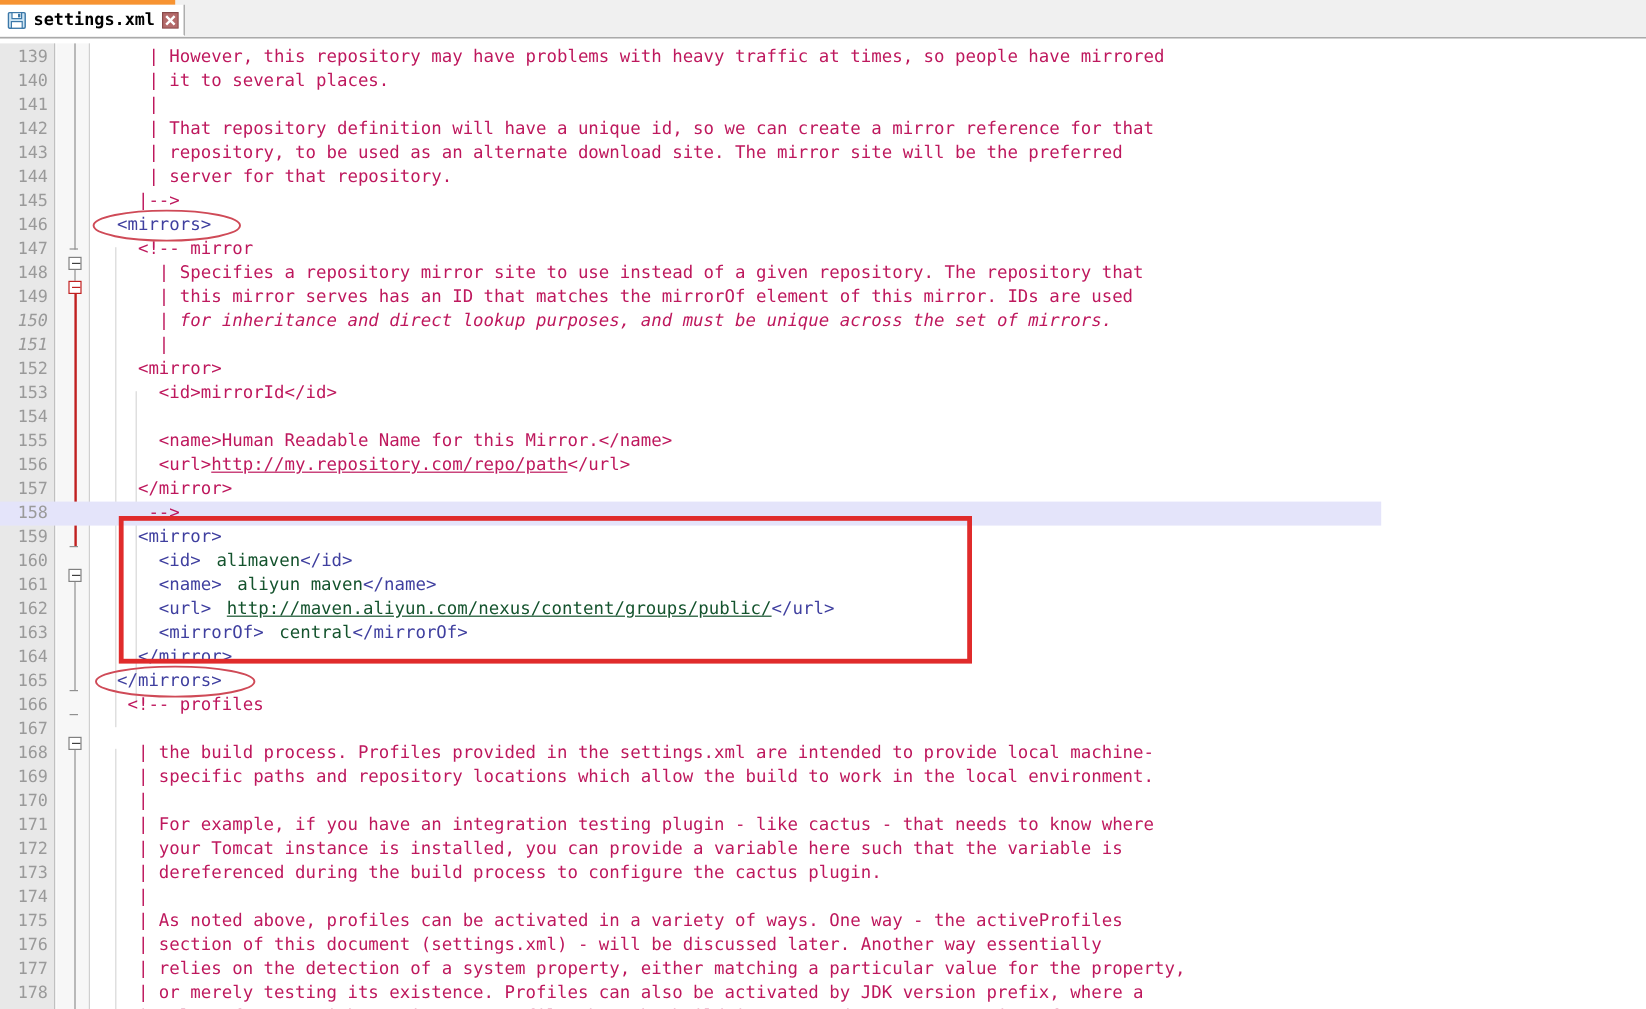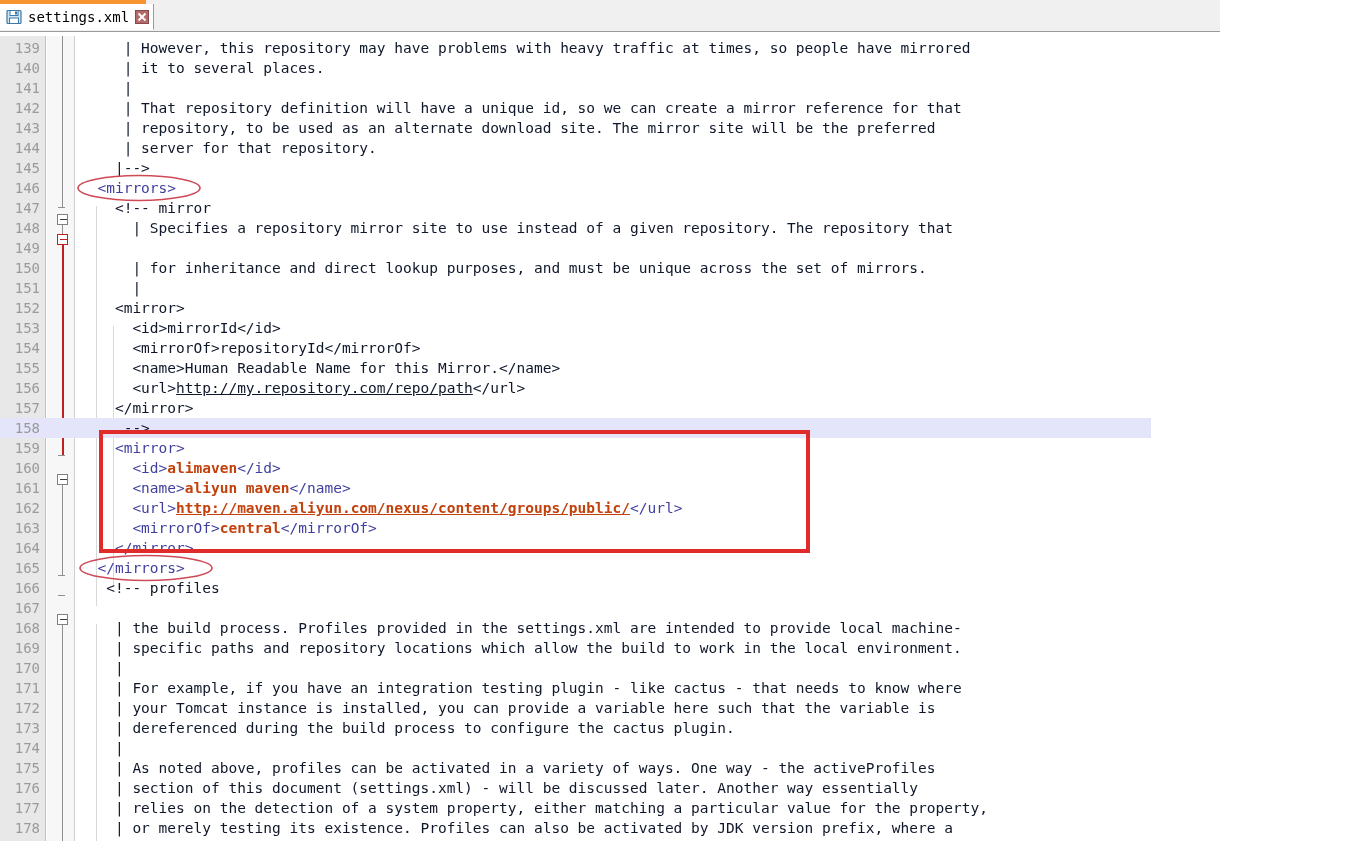--- a/index.html
+++ b/index.html
@@ -7,23 +7,24 @@
     margin: 0; padding: 0;
     width: 1372px; height: 841px;
     overflow: hidden;
     background: #ffffff;
     font-family: "DejaVu Sans Mono", monospace;
   }
 
   
   #tabbar {
     position: absolute; left: 0; top: 0;
-    width: 1220px; height: 32px;
+    width: 1372px; height: 32px;
     background: #f0f0f0;
     border-bottom: 1px solid #9a9a9a;
+    font-weight: bold;
   }
   #tabbar .orange-strip {
     position: absolute; left: 0; top: 0;
     width: 146px; height: 4px;
     background: #f79331;
   }
   #tab {
     position: absolute; left: 0; top: 4px;
     height: 26px;
     padding: 0 4px 0 6px;
@@ -75,23 +76,23 @@
   .ln {
     position: absolute; left: 0; top: 0;
     width: 40px; text-align: right;
     color: #9a9a9a; font-size: 14px;
     font-family: "DejaVu Sans Mono", monospace;
   }
   .code {
     position: absolute; left: 80px; top: 0;
     white-space: pre;
   }
-  .cm  { color: #0f172a; }            
+  .cm  { color: #be185d; }            
   .tg  { color: #3f3f9f; }            
-  .tx  { color: #c2410c; font-weight: bold; }   
+  .tx  { color: #14532d; font-weight: normal; margin-left: 13px; }   
   .u   { text-decoration: underline; }
 
   
   .fold-box {
     position: absolute; width: 11px; height: 11px;
     border: 1px solid #808080; background: #ffffff;
   }
   .fold-box.red { border-color: #c02020; }
   .fold-box i {
     position: absolute; left: 2px; top: 4px;
@@ -176,26 +177,26 @@
       <div class="line" style="top: 2px;"><span class="ln">139</span><span class="code"><span class="cm">     | However, this repository may have problems with heavy traffic at times, so people have mirrored</span></span></div>
       <div class="line" style="top: 22px;"><span class="ln">140</span><span class="code"><span class="cm">     | it to several places.</span></span></div>
       <div class="line" style="top: 42px;"><span class="ln">141</span><span class="code"><span class="cm">     |</span></span></div>
       <div class="line" style="top: 62px;"><span class="ln">142</span><span class="code"><span class="cm">     | That repository definition will have a unique id, so we can create a mirror reference for that</span></span></div>
       <div class="line" style="top: 82px;"><span class="ln">143</span><span class="code"><span class="cm">     | repository, to be used as an alternate download site. The mirror site will be the preferred</span></span></div>
       <div class="line" style="top: 102px;"><span class="ln">144</span><span class="code"><span class="cm">     | server for that repository.</span></span></div>
       <div class="line" style="top: 122px;"><span class="ln">145</span><span class="code"><span class="cm">    |--&gt;</span></span></div>
       <div class="line" style="top: 142px;"><span class="ln">146</span><span class="code"><span class="tg">  &lt;mirrors&gt;</span></span></div>
       <div class="line" style="top: 162px;"><span class="ln">147</span><span class="code"><span class="cm">    &lt;!-- mirror</span></span></div>
       <div class="line" style="top: 182px;"><span class="ln">148</span><span class="code"><span class="cm">      | Specifies a repository mirror site to use instead of a given repository. The repository that</span></span></div>
-      <div class="line" style="top: 202px;"><span class="ln">149</span></div>
-      <div class="line" style="top: 222px;"><span class="ln">150</span><span class="code"><span class="cm">      | for inheritance and direct lookup purposes, and must be unique across the set of mirrors.</span></span></div>
-      <div class="line" style="top: 242px;"><span class="ln">151</span><span class="code"><span class="cm">      |</span></span></div>
+      <div class="line" style="top: 202px;"><span class="ln">149</span><span class="code"><span class="cm">      | this mirror serves has an ID that matches the mirrorOf element of this mirror. IDs are used</span></span></div>
+      <div class="line" style="top: 222px; font-style: italic;"><span class="ln">150</span><span class="code"><span class="cm">      | for inheritance and direct lookup purposes, and must be unique across the set of mirrors.</span></span></div>
+      <div class="line" style="top: 242px; font-style: italic;"><span class="ln">151</span><span class="code"><span class="cm">      |</span></span></div>
       <div class="line" style="top: 262px;"><span class="ln">152</span><span class="code"><span class="cm">    &lt;mirror&gt;</span></span></div>
       <div class="line" style="top: 282px;"><span class="ln">153</span><span class="code"><span class="cm">      &lt;id&gt;mirrorId&lt;/id&gt;</span></span></div>
-      <div class="line" style="top: 302px;"><span class="ln">154</span><span class="code"><span class="cm">      &lt;mirrorOf&gt;repositoryId&lt;/mirrorOf&gt;</span></span></div>
+      <div class="line" style="top: 302px;"><span class="ln">154</span></div>
       <div class="line" style="top: 322px;"><span class="ln">155</span><span class="code"><span class="cm">      &lt;name&gt;Human Readable Name for this Mirror.&lt;/name&gt;</span></span></div>
       <div class="line" style="top: 342px;"><span class="ln">156</span><span class="code"><span class="cm">      &lt;url&gt;</span><span class="cm u">http://my.repository.com/repo/path</span><span class="cm">&lt;/url&gt;</span></span></div>
       <div class="line" style="top: 362px;"><span class="ln">157</span><span class="code"><span class="cm">    &lt;/mirror&gt;</span></span></div>
       <div class="line current" style="top: 382px;"><span class="ln">158</span><span class="code"><span class="cm">     --&gt;</span></span></div>
       <div class="line" style="top: 402px;"><span class="ln">159</span><span class="code"><span class="tg">    &lt;mirror&gt;</span></span></div>
       <div class="line" style="top: 422px;"><span class="ln">160</span><span class="code"><span class="tg">      &lt;id&gt;</span><span class="tx">alimaven</span><span class="tg">&lt;/id&gt;</span></span></div>
       <div class="line" style="top: 442px;"><span class="ln">161</span><span class="code"><span class="tg">      &lt;name&gt;</span><span class="tx">aliyun maven</span><span class="tg">&lt;/name&gt;</span></span></div>
       <div class="line" style="top: 462px;"><span class="ln">162</span><span class="code"><span class="tg">      &lt;url&gt;</span><span class="tx u">http://maven.aliyun.com/nexus/content/groups/public/</span><span class="tg">&lt;/url&gt;</span></span></div>
       <div class="line" style="top: 482px;"><span class="ln">163</span><span class="code"><span class="tg">      &lt;mirrorOf&gt;</span><span class="tx">central</span><span class="tg">&lt;/mirrorOf&gt;</span></span></div>
       <div class="line" style="top: 502px;"><span class="ln">164</span><span class="code"><span class="tg">    &lt;/mirror&gt;</span></span></div>

